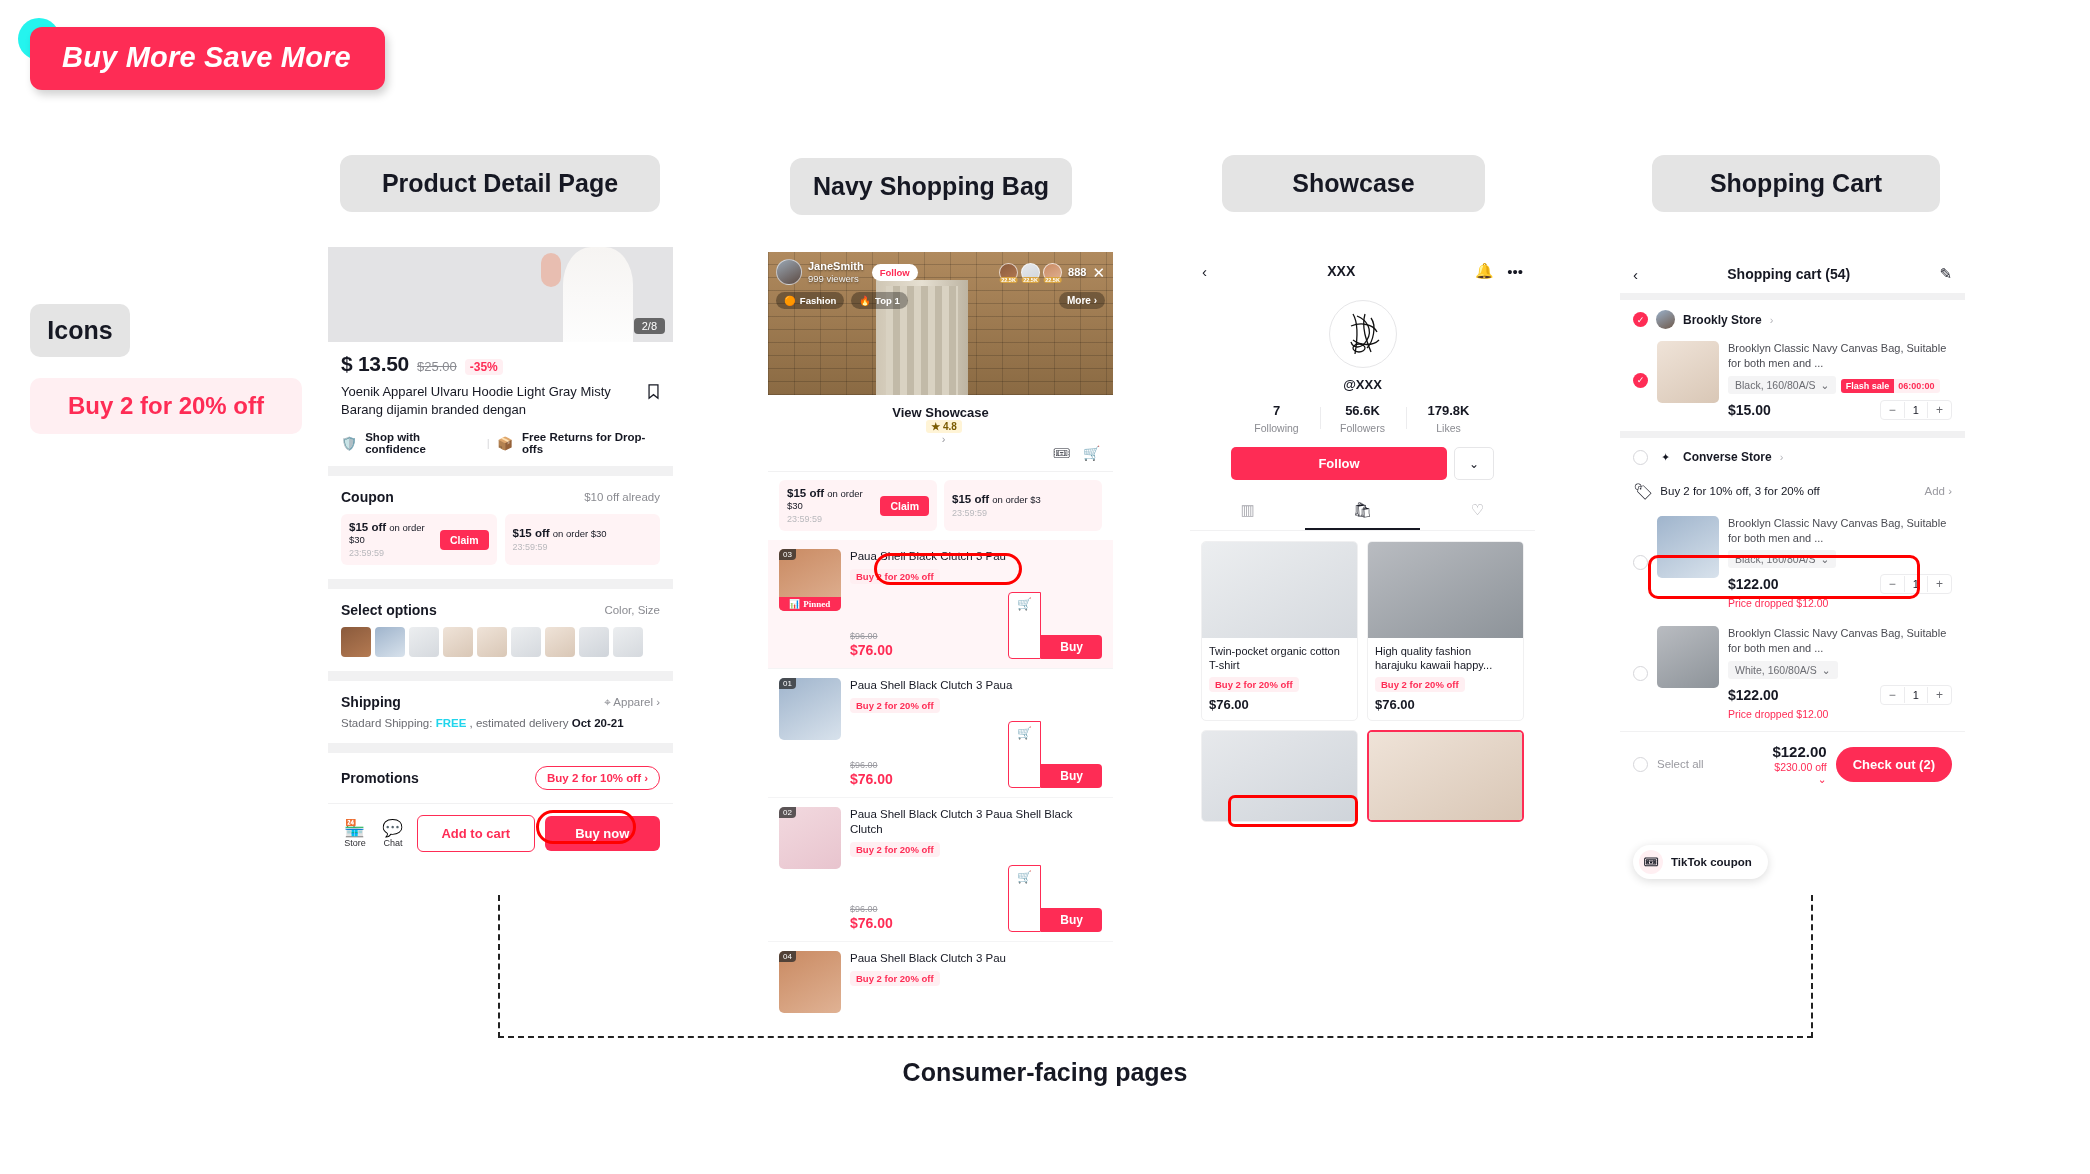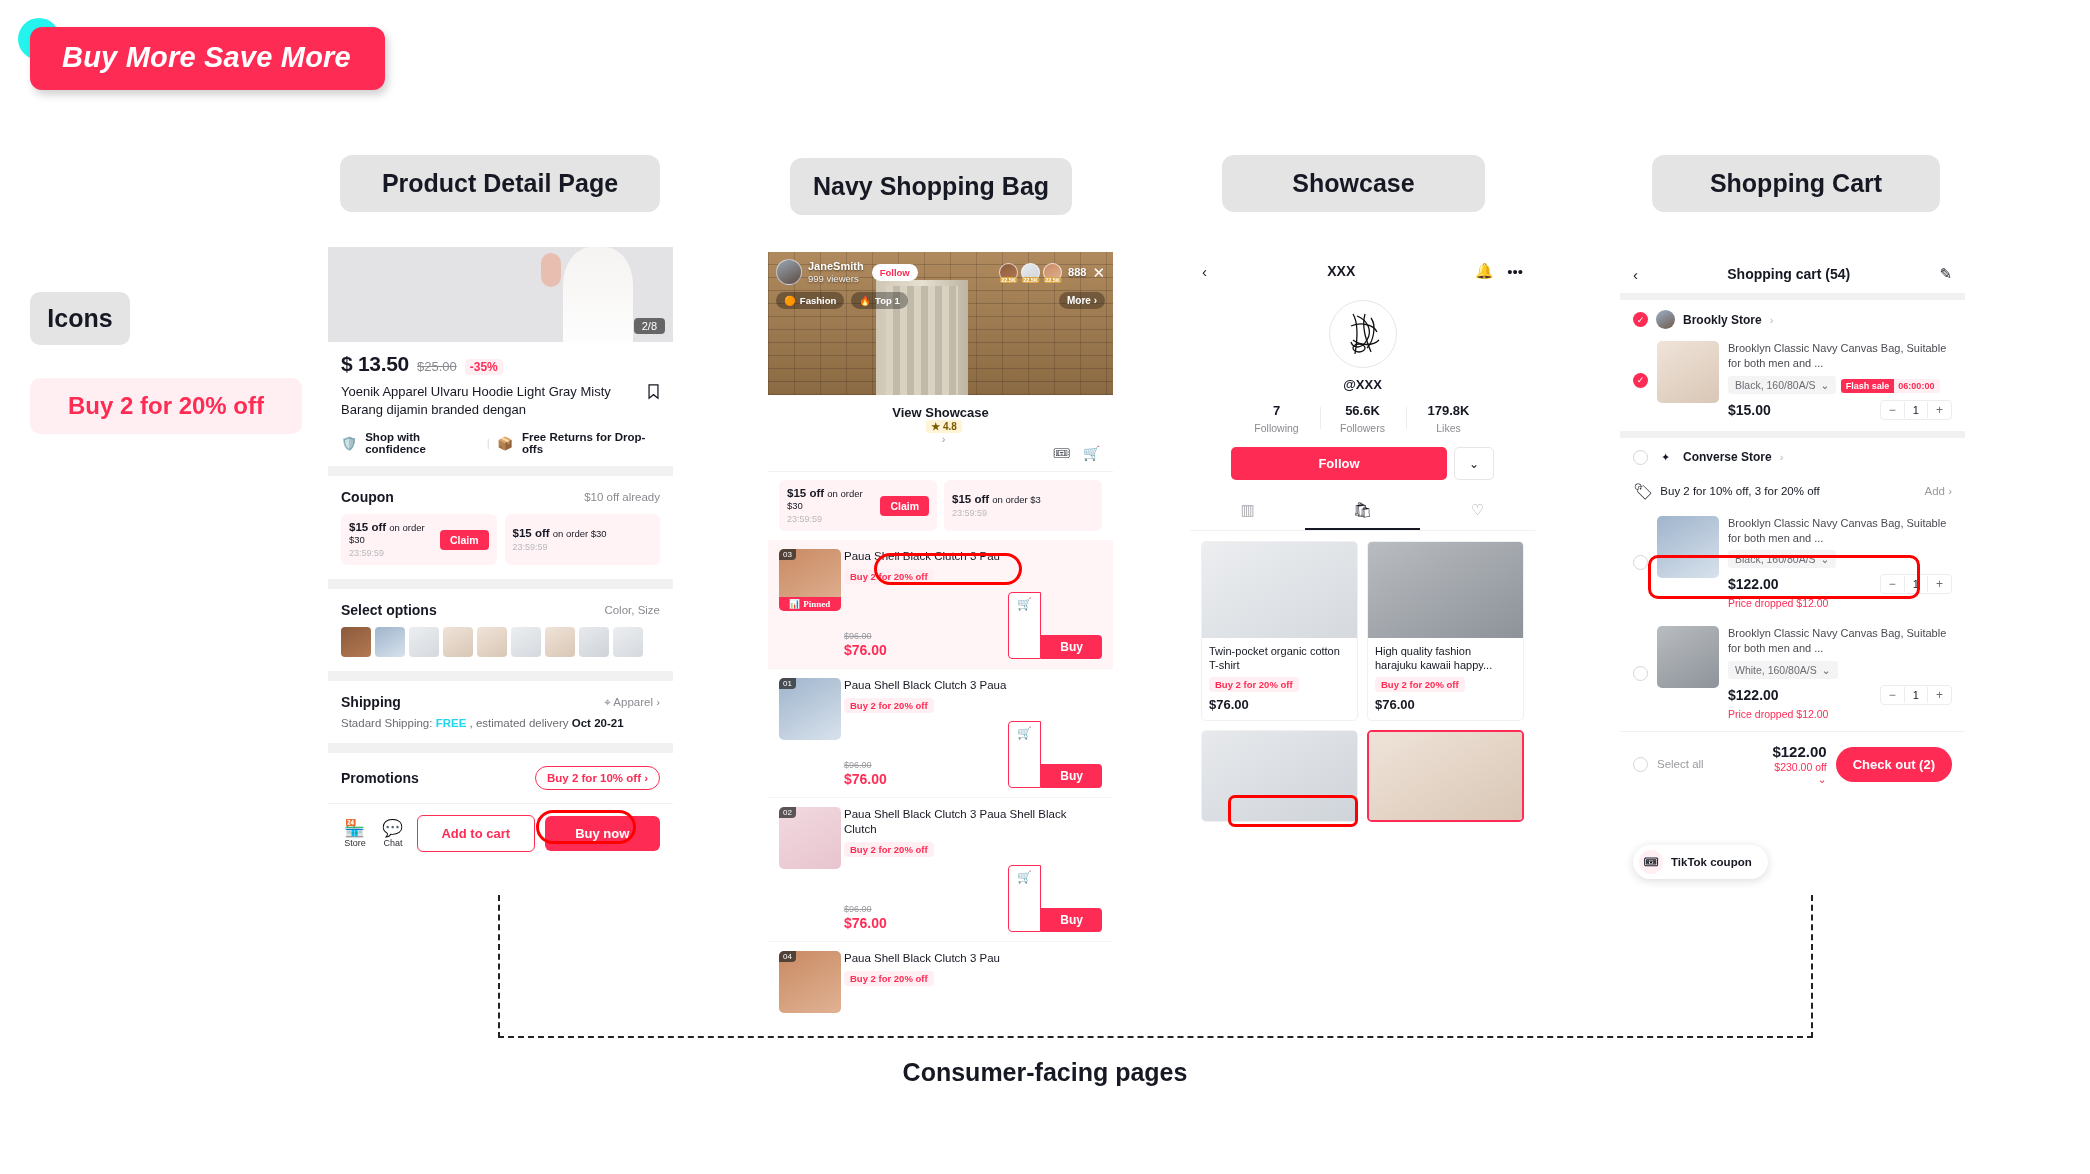--- a/index.html
+++ b/index.html
@@ -28,21 +28,21 @@
     box-shadow: 3px 5px 9px rgba(0,0,0,.18);
   }
 
   
   .sec-head {
     background: #E4E4E4; border-radius: 12px;
     font-size: 25px; font-weight: bold; text-align: center;
     padding: 14px 0;
   }
   #icons-head {
-    left: 30px; top: 292px; width: 100px;
+    left: 30px; top: 304px; width: 100px;
     background: #E4E4E4; border-radius: 10px;
     font-size: 25px; font-weight: bold; text-align: center; padding: 12px 0;
   }
   #icon-chip {
     left: 30px; top: 378px; width: 272px;
     background: #FFEFF2; color: #FE2C55;
     border-radius: 10px; text-align: center;
     font-size: 24px; font-weight: bold; padding: 14px 0;
   }
 
@@ -143,21 +143,21 @@
   .more-pill { margin-left: auto; background: rgba(0,0,0,.3); color: #fff;
     font-size: 10px; font-weight: bold; padding: 3px 8px; border-radius: 10px; }
   .showcase-row { display: flex; align-items: center; padding: 10px 12px;
     border-bottom: 1px solid #F1F1F2; flex-direction: column; }
   .sc-title { font-size: 13px; font-weight: bold; }
   .sc-rate { background: #FFF4D6; color: #7a5a00; font-size: 10px; font-weight: bold;
     padding: 1px 5px; border-radius: 3px; margin-left: 7px; }
   .sc-ch { color: #9a9aa0; font-size: 11px; margin-left: 6px; }
   .sc-icons { margin-left: auto; display: flex; gap: 13px; font-size: 14px; }
   .live-coupons { display: flex; gap: 7px; padding: 8px 11px 9px; }
-  .prod-item { display: flex; gap: 3px; padding: 9px 11px; border-bottom: 1px solid #F4F4F5;
+  .prod-item { display: flex; gap: 9px; padding: 9px 11px; border-bottom: 1px solid #F4F4F5;
     position: relative; }
   .prod-item.hl { background: #FFF5F7; }
   .thumb { width: 62px; height: 62px; border-radius: 5px; flex: none; position: relative;
     overflow: hidden; }
   .thumb .idx { position: absolute; left: 0; top: 0; background: rgba(40,40,40,.75);
     color: #fff; font-size: 8px; padding: 1px 4px; border-bottom-right-radius: 4px; }
   .pinned { position: absolute; left: 0; right: 0; bottom: 0; background: #FE2C55;
     color: #fff; font-size: 9px; font-weight: bold; text-align: center; padding: 2px 0; font-family: Liberation Serif, serif; }
   .prod-info { flex: 1; min-width: 0; }
   .prod-name { font-size: 11.5px; line-height: 1.3; }

